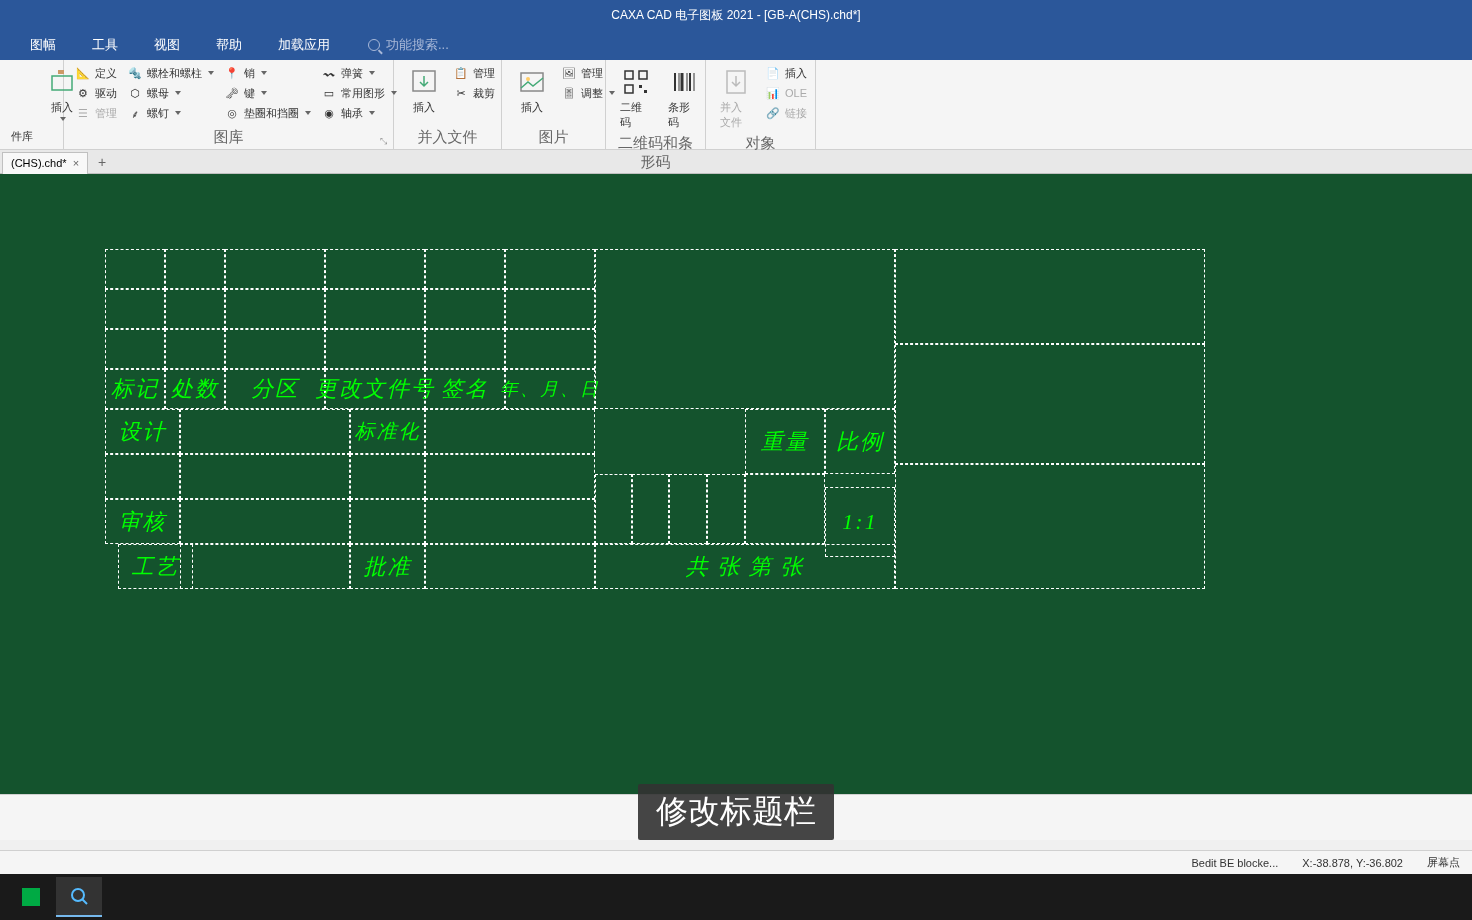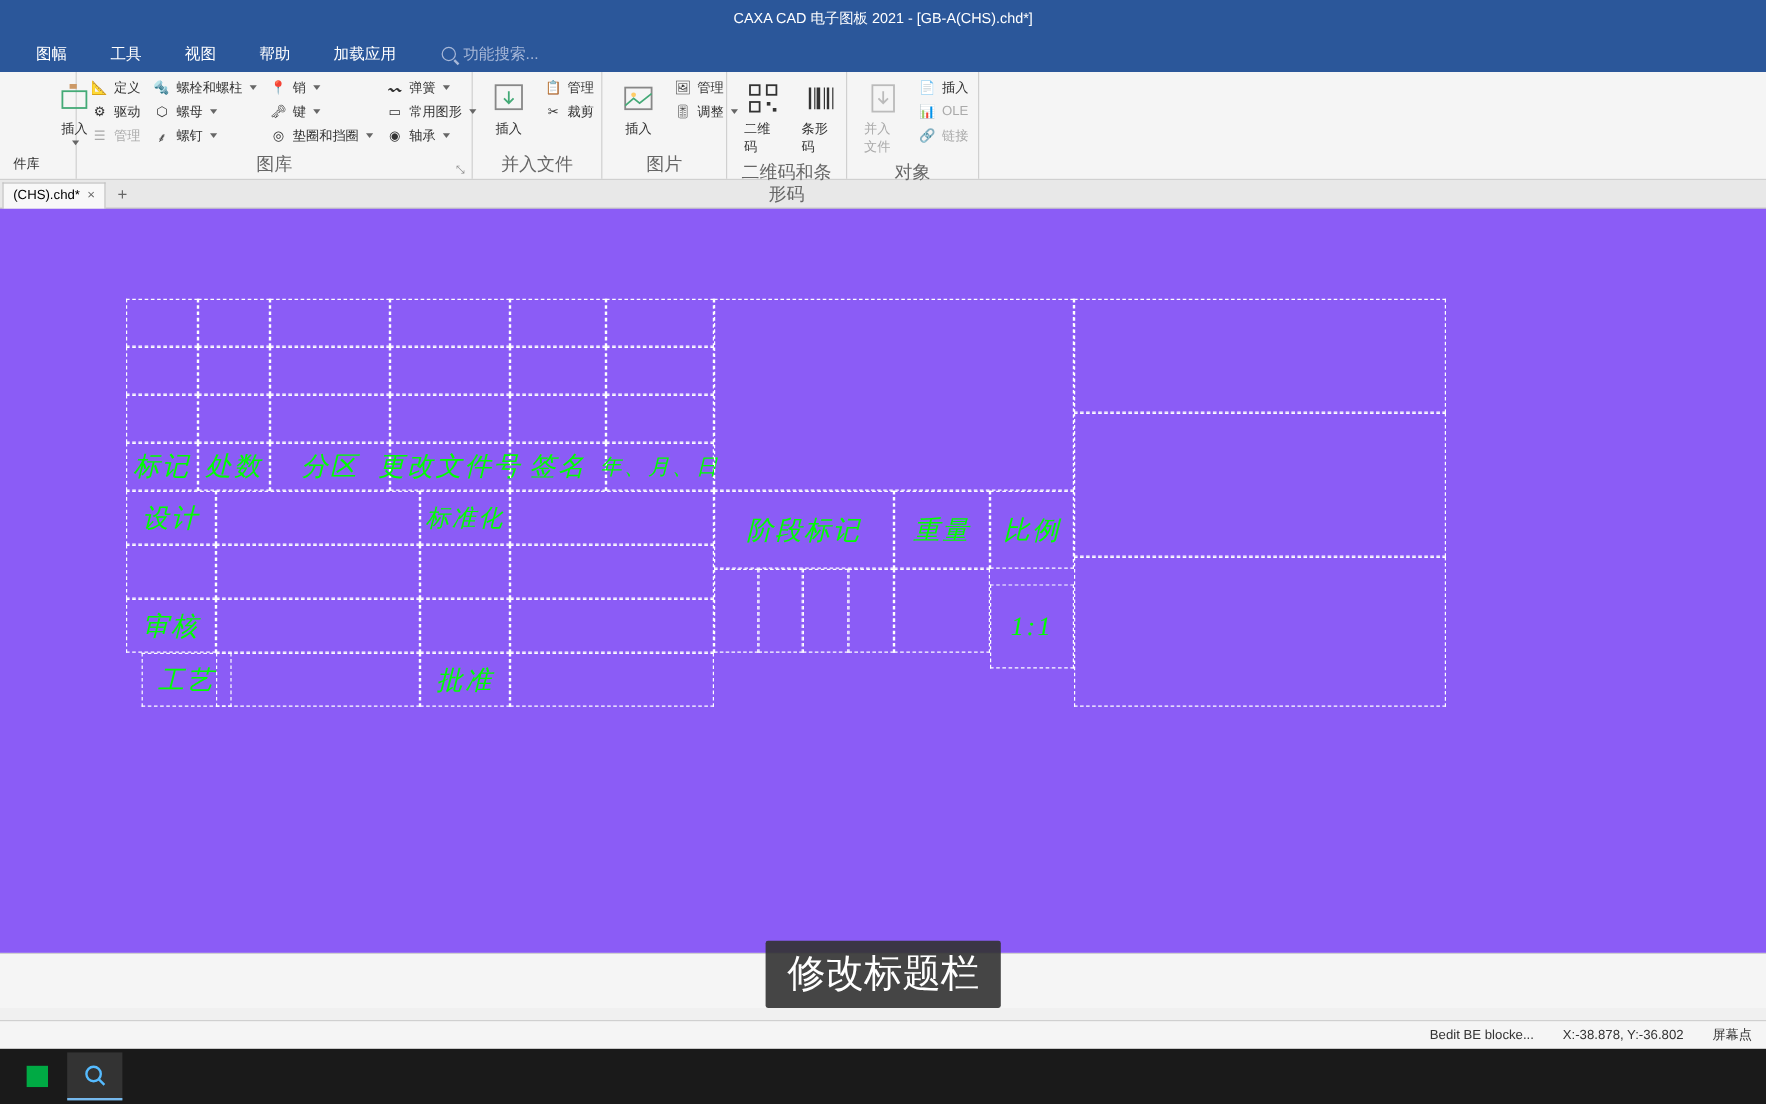--- a/index.html
+++ b/index.html
@@ -23,21 +23,21 @@
 .ribbon-big { display: flex; flex-direction: column; align-items: center; gap: 2px; font-size: 11px; color: #333; padding: 2px 6px; cursor: pointer; }
 .ribbon-big-icon { width: 32px; height: 32px; display: flex; align-items: center; justify-content: center; }
 .dropdown-arrow { width: 0; height: 0; border-left: 3px solid transparent; border-right: 3px solid transparent; border-top: 4px solid #666; margin-left: 2px; }
 .group-expand { position: absolute; right: 3px; bottom: 3px; width: 10px; height: 10px; font-size: 9px; color: #888; }
 
 .tabstrip { height: 24px; background: #e8e8e8; border-bottom: 1px solid #c0c0c0; display: flex; align-items: center; padding-left: 2px; }
 .doc-tab { background: #f8f8f8; border: 1px solid #c0c0c0; border-bottom: none; padding: 2px 8px; font-size: 11px; display: flex; align-items: center; gap: 6px; height: 22px; margin-top: 2px; }
 .doc-tab-close { font-size: 11px; color: #666; cursor: pointer; }
 .doc-tab-add { width: 20px; height: 20px; display: flex; align-items: center; justify-content: center; font-size: 14px; color: #666; cursor: pointer; margin-left: 4px; }
 
-.canvas { position: relative; height: 620px; background: #8b5cf6; overflow: hidden; }
+.canvas { position: relative; height: 620px; background: #14532d; overflow: hidden; }
 
 .drawing { position: absolute; left: 105px; top: 75px; width: 1100px; height: 340px; }
 .cell { position: absolute; border: 1px dashed #fff; }
 .cad-text { color: #00ff00; font-family: "STKaiti", "KaiTi", cursive; font-style: italic; font-size: 22px; display: flex; align-items: center; justify-content: center; width: 100%; height: 100%; white-space: nowrap; letter-spacing: 2px; }
 .cad-text.spread { justify-content: space-around; padding: 0 20px; }
 
 .commandbar { height: 46px; background: #f5f5f5; border-top: 1px solid #d0d0d0; }
 
 .subtitle-overlay { position: absolute; left: 50%; transform: translateX(-50%); bottom: 80px; background: rgba(50,50,50,0.9); color: #fff; font-size: 32px; padding: 6px 18px; border-radius: 2px; }
 
@@ -345,37 +345,37 @@
     <div class="cell" style="left:13px;top:295px;width:75px;height:45px">
         <span class="cad-text">工艺</span>
       </div>
     <div class="cell" style="left:75px;top:295px;width:170px;height:45px"></div>
     <div class="cell" style="left:245px;top:295px;width:75px;height:45px">
         <span class="cad-text">批准</span>
       </div>
     <div class="cell" style="left:320px;top:295px;width:170px;height:45px"></div>
 
     <div class="cell" style="left:490px;top:0;width:300px;height:160px"></div>
-    <div class="cell" style="left:490px;top:160px;width:150px;height:65px">
-        <span class="cad-text">阶段标记</span>
-      </div>
     <div class="cell" style="left:640px;top:160px;width:80px;height:65px">
         <span class="cad-text">重量</span>
       </div>
     <div class="cell" style="left:720px;top:160px;width:70px;height:65px">
         <span class="cad-text">比例</span>
       </div>
     <div class="cell" style="left:490px;top:225px;width:37px;height:70px"></div>
     <div class="cell" style="left:527px;top:225px;width:37px;height:70px"></div>
     <div class="cell" style="left:564px;top:225px;width:38px;height:70px"></div>
     <div class="cell" style="left:602px;top:225px;width:38px;height:70px"></div>
     <div class="cell" style="left:640px;top:225px;width:80px;height:70px"></div>
     <div class="cell" style="left:720px;top:238px;width:70px;height:70px">
         <span class="cad-text">1:1</span>
       </div>
+    <div class="cell" style="left:490px;top:295px;width:300px;height:45px">
+        <span class="cad-text spread">共    张    第    张</span>
+      </div>
 
     <div class="cell" style="left:790px;top:0;width:310px;height:95px"></div>
     <div class="cell" style="left:790px;top:95px;width:310px;height:120px"></div>
     <div class="cell" style="left:790px;top:215px;width:310px;height:125px"></div>
   </div>
 </div>
 
 <div class="statusbar">
   <span>Bedit BE blocke...</span>
   <span>X:-38.878, Y:-36.802</span>

